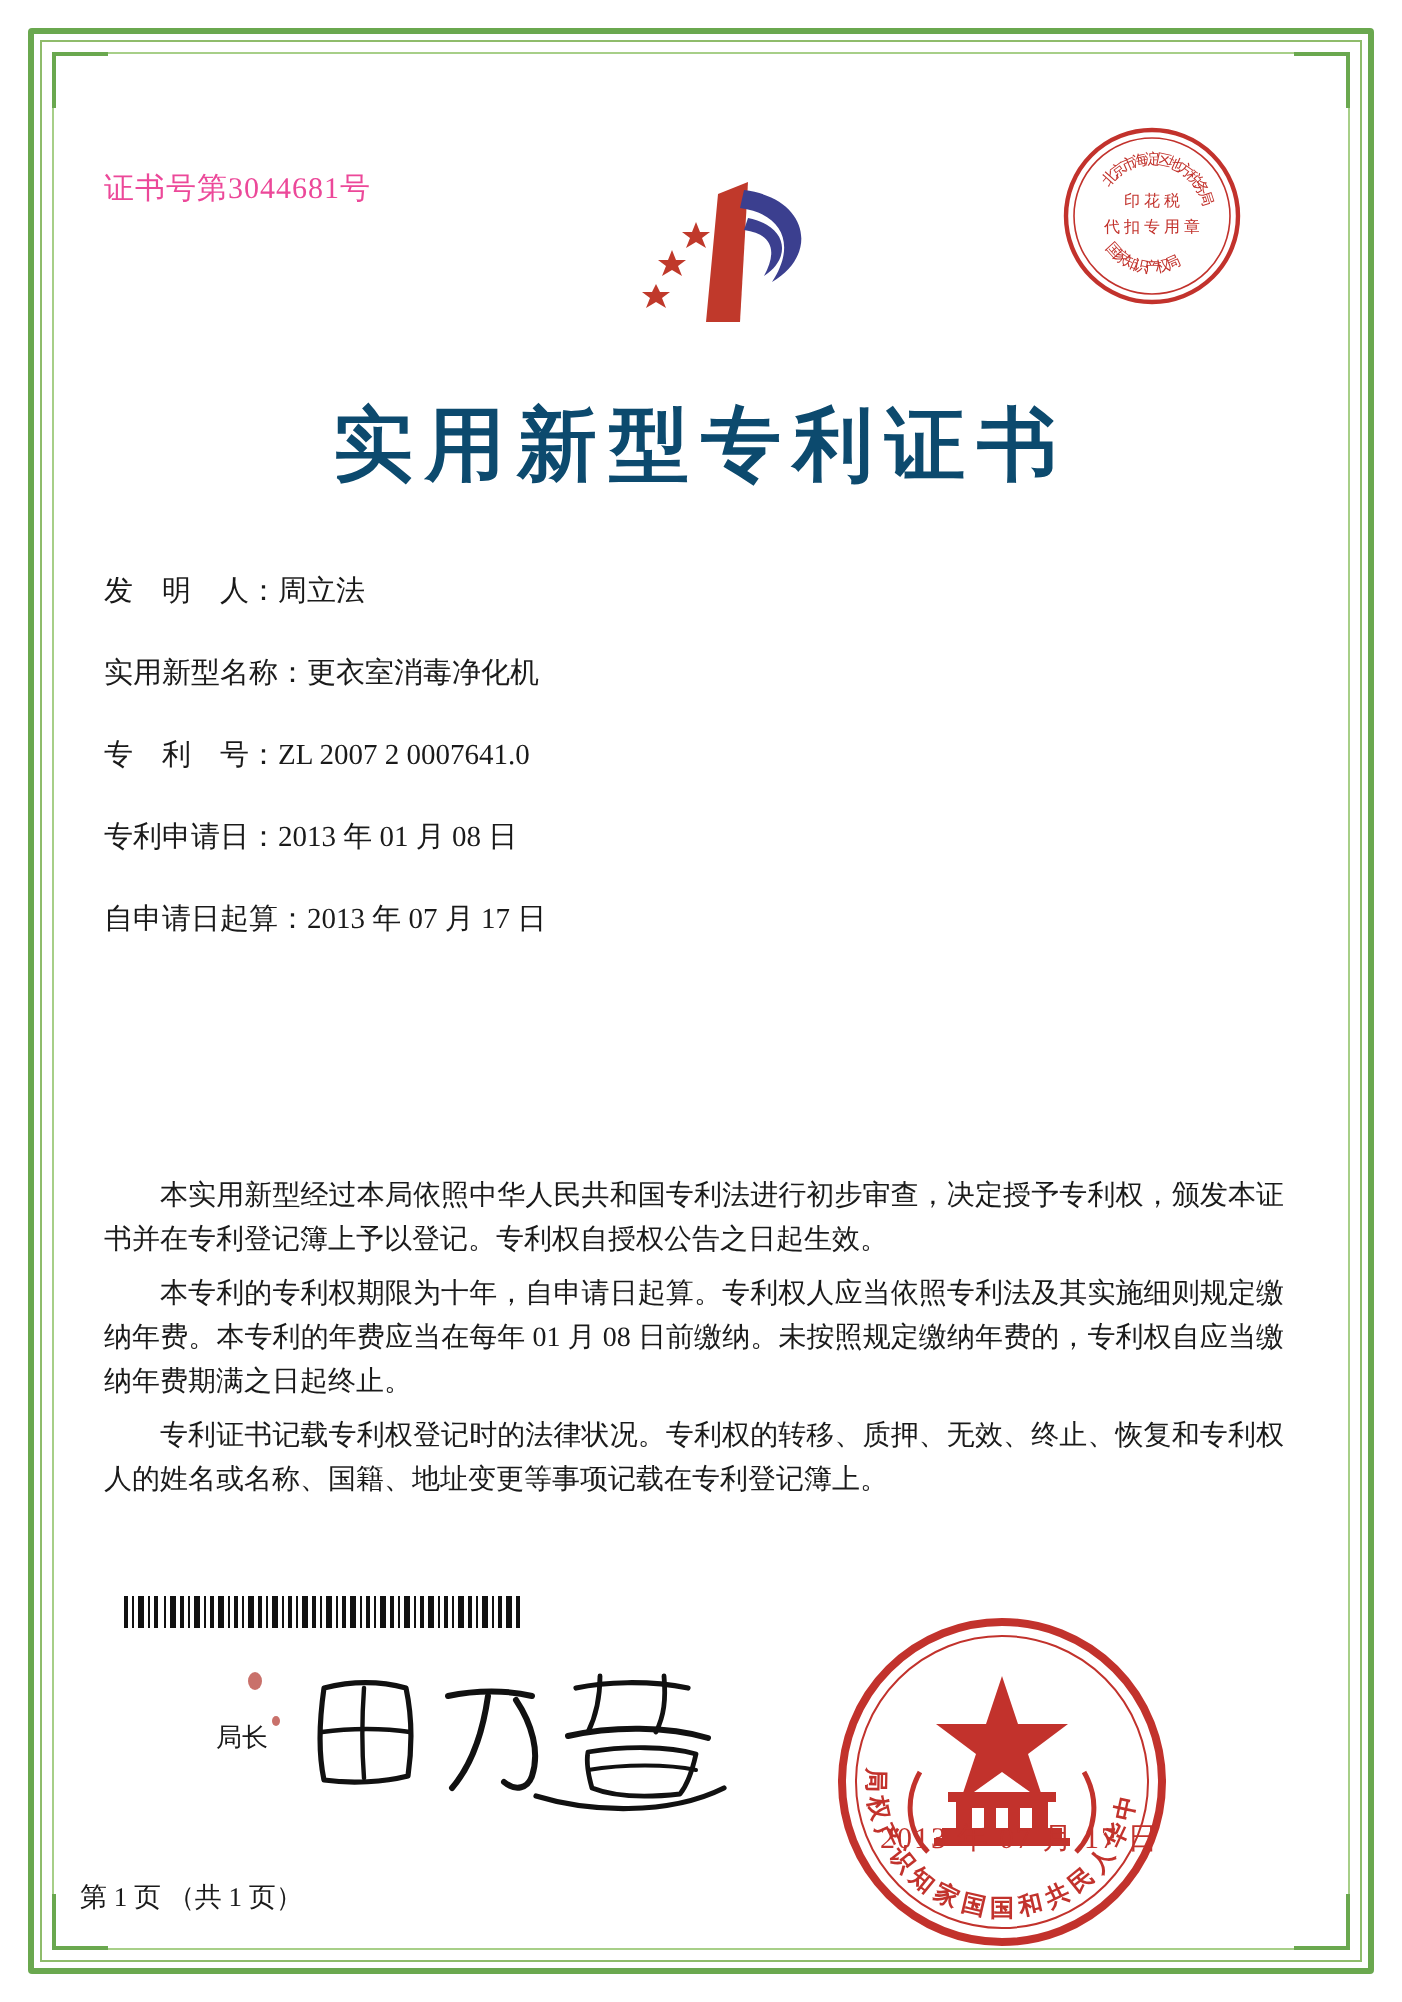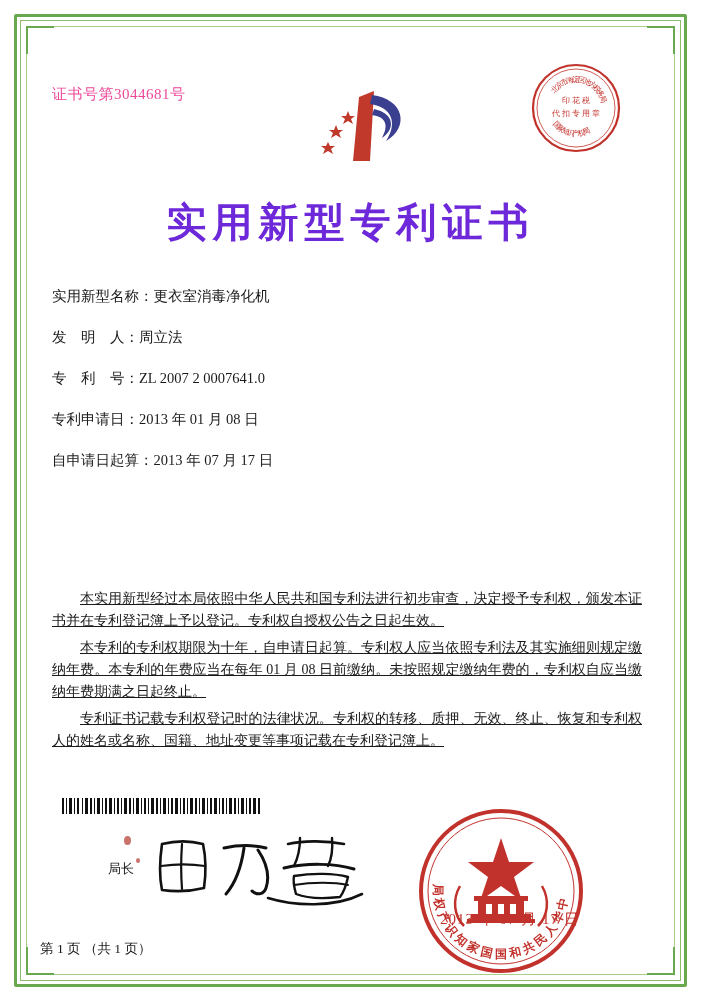--- a/index.html
+++ b/index.html
@@ -93,21 +93,21 @@
   .doc-title {
     position: absolute;
     left: 0;
     top: 155px;
     width: 621px;
     text-align: center;
     font-size: 40px;
     font-weight: bold;
     letter-spacing: 6px;
     font-family: Liberation Sans, sans-serif;
-    color: #6d28d9;
+    color: #0c4a6e;
   }
 
   
   .fields {
     position: absolute;
     left: 12px;
     top: 248px;
     width: 600px;
   }
   .field-row {
@@ -123,21 +123,20 @@
   .field-value {
     display: inline-block;
   }
 
   
   .paragraphs {
     position: absolute;
     left: 12px;
     top: 548px;
     width: 590px;
-    text-decoration: underline;
   }
   .para {
     font-size: 14px;
     line-height: 22px;
     text-indent: 28px;
     text-align: justify;
     margin-bottom: 5px;
     color: #1a1a1a;
   }
 
@@ -265,24 +264,24 @@
           <text x="50" y="78" text-anchor="middle" transform="rotate(-12 50 50)">权</text>
           <text x="50" y="78" text-anchor="middle" transform="rotate(-24 50 50)">局</text>
         </g>
       </svg>
     </div>
 
     <div class="doc-title">实用新型专利证书</div>
 
     <div class="fields">
       <div class="field-row">
-        <span class="field-label">实用新型名称：</span><span class="field-value">更衣室消毒净化机</span>
+        <span class="field-label">发　明　人：</span><span class="field-value">周立法</span>
       </div>
       <div class="field-row">
-        <span class="field-label">发　明　人：</span><span class="field-value">周立法</span>
+        <span class="field-label">实用新型名称：</span><span class="field-value">更衣室消毒净化机</span>
       </div>
       <div class="field-row">
         <span class="field-label">专　利　号：</span><span class="field-value">ZL 2007 2 0007641.0</span>
       </div>
       <div class="field-row">
         <span class="field-label">专利申请日：</span><span class="field-value">2013 年 01 月 08 日</span>
       </div>
       <div class="field-row">
         <span class="field-label">自申请日起算：</span><span class="field-value">2013 年 07 月 17 日</span>
       </div>

